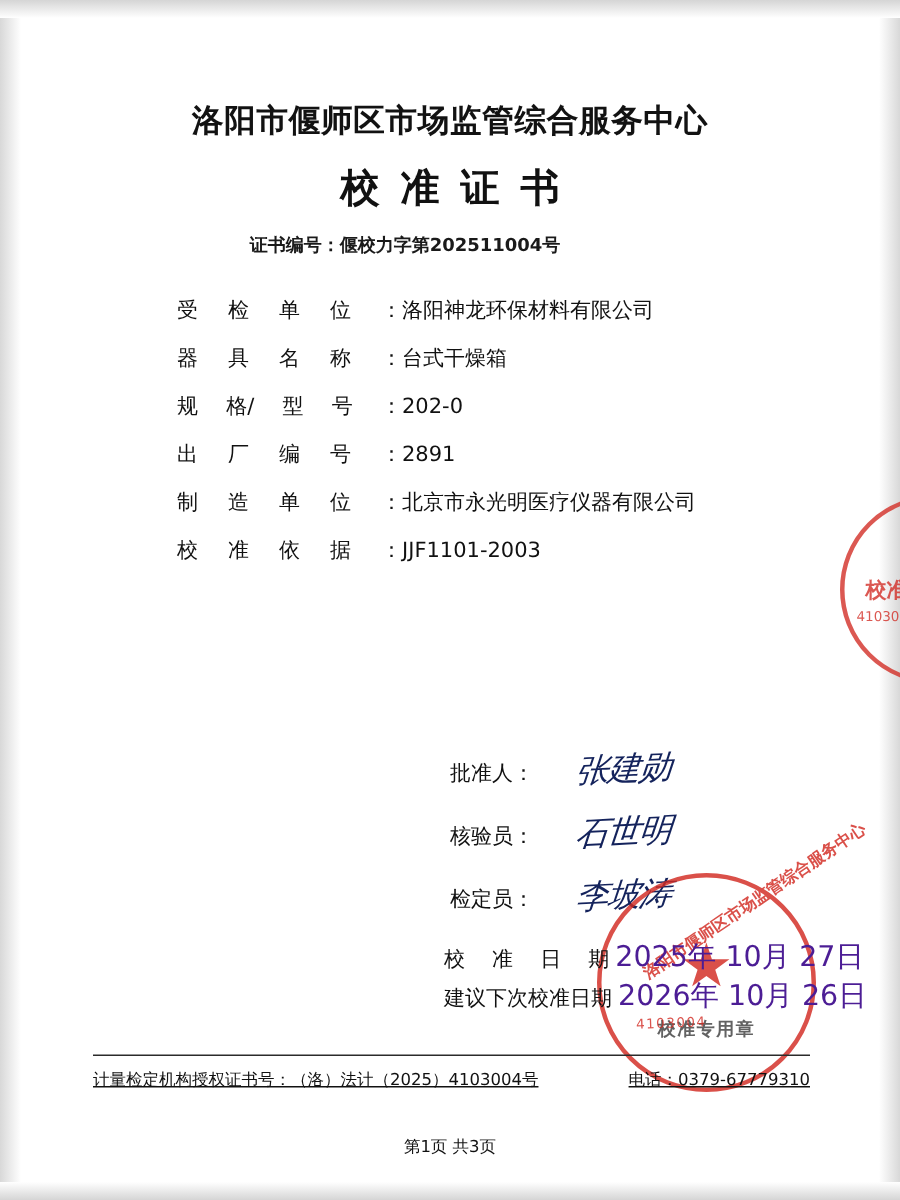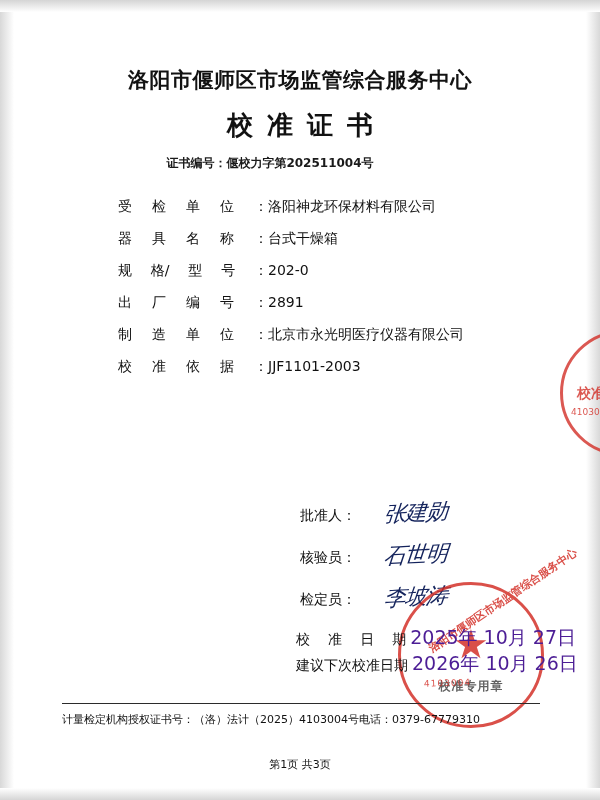--- a/index.html
+++ b/index.html
@@ -165,24 +165,25 @@
     top: 703px;
     width: 478px;
   }
   .footer-hr {
     border: none;
     border-top: 1px solid #2b2b2b;
     margin: 0 0 8px 0;
   }
   .footer-row {
     display: flex;
-    justify-content: flex-start;
+    justify-content: space-between;
     font-size: 11px;
     color: #111111;
     margin-bottom: 5px;
+    text-decoration: underline;
   }
   .footer-left { white-space: nowrap; }
   .footer-right { white-space: nowrap; }
   .page-no {
     position: absolute;
     top: 757px;
     left: 0;
     width: 600px;
     text-align: center;
     font-size: 11px;

